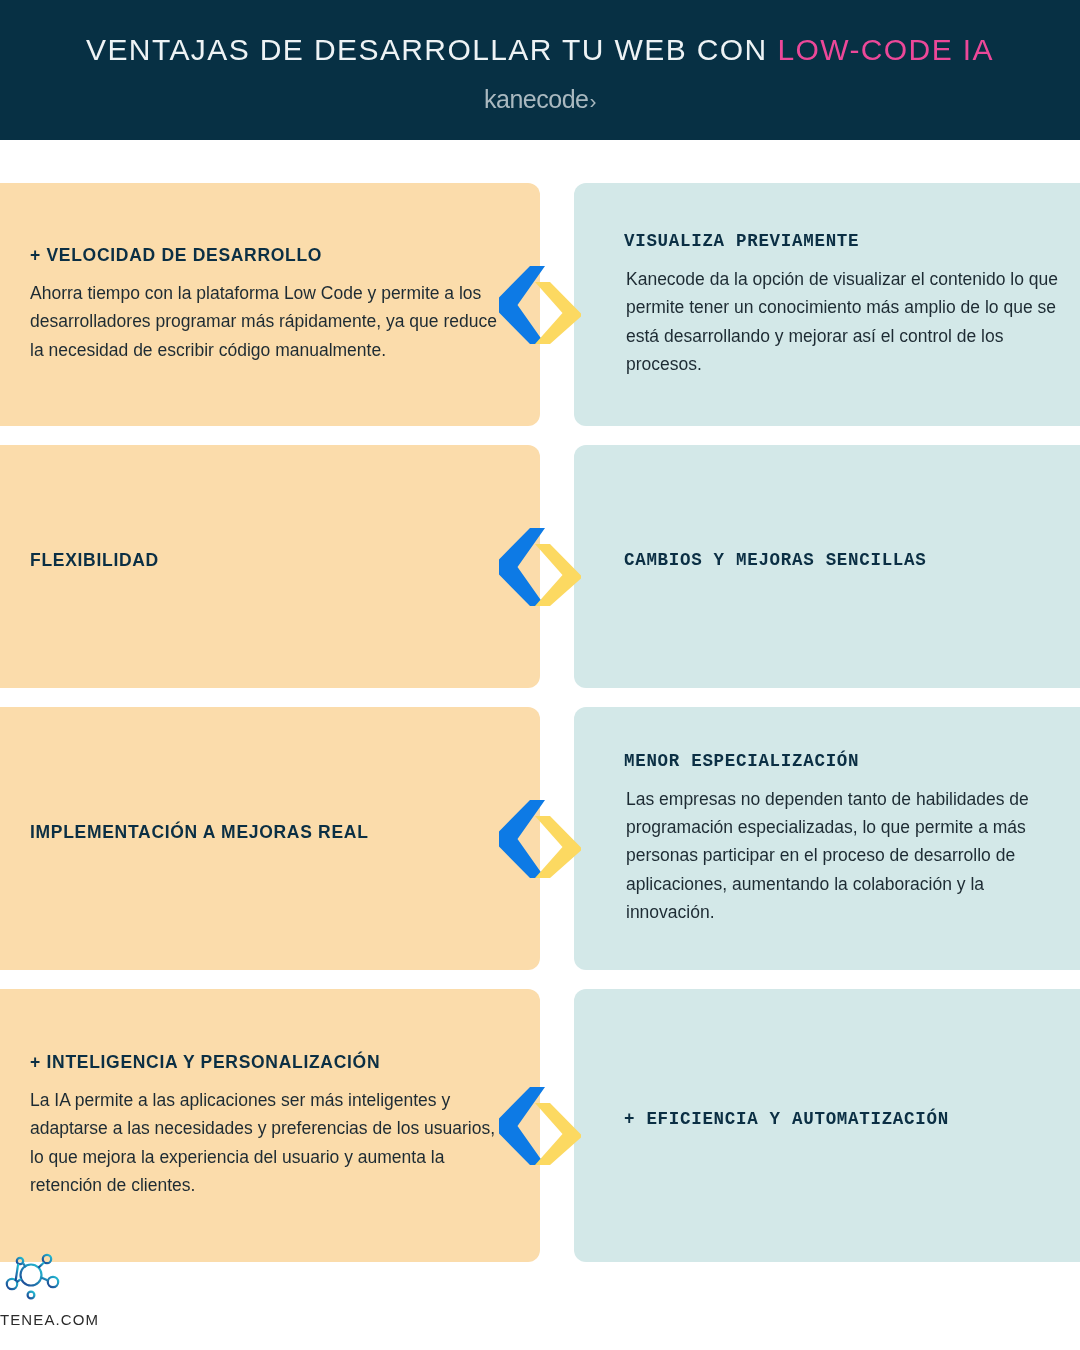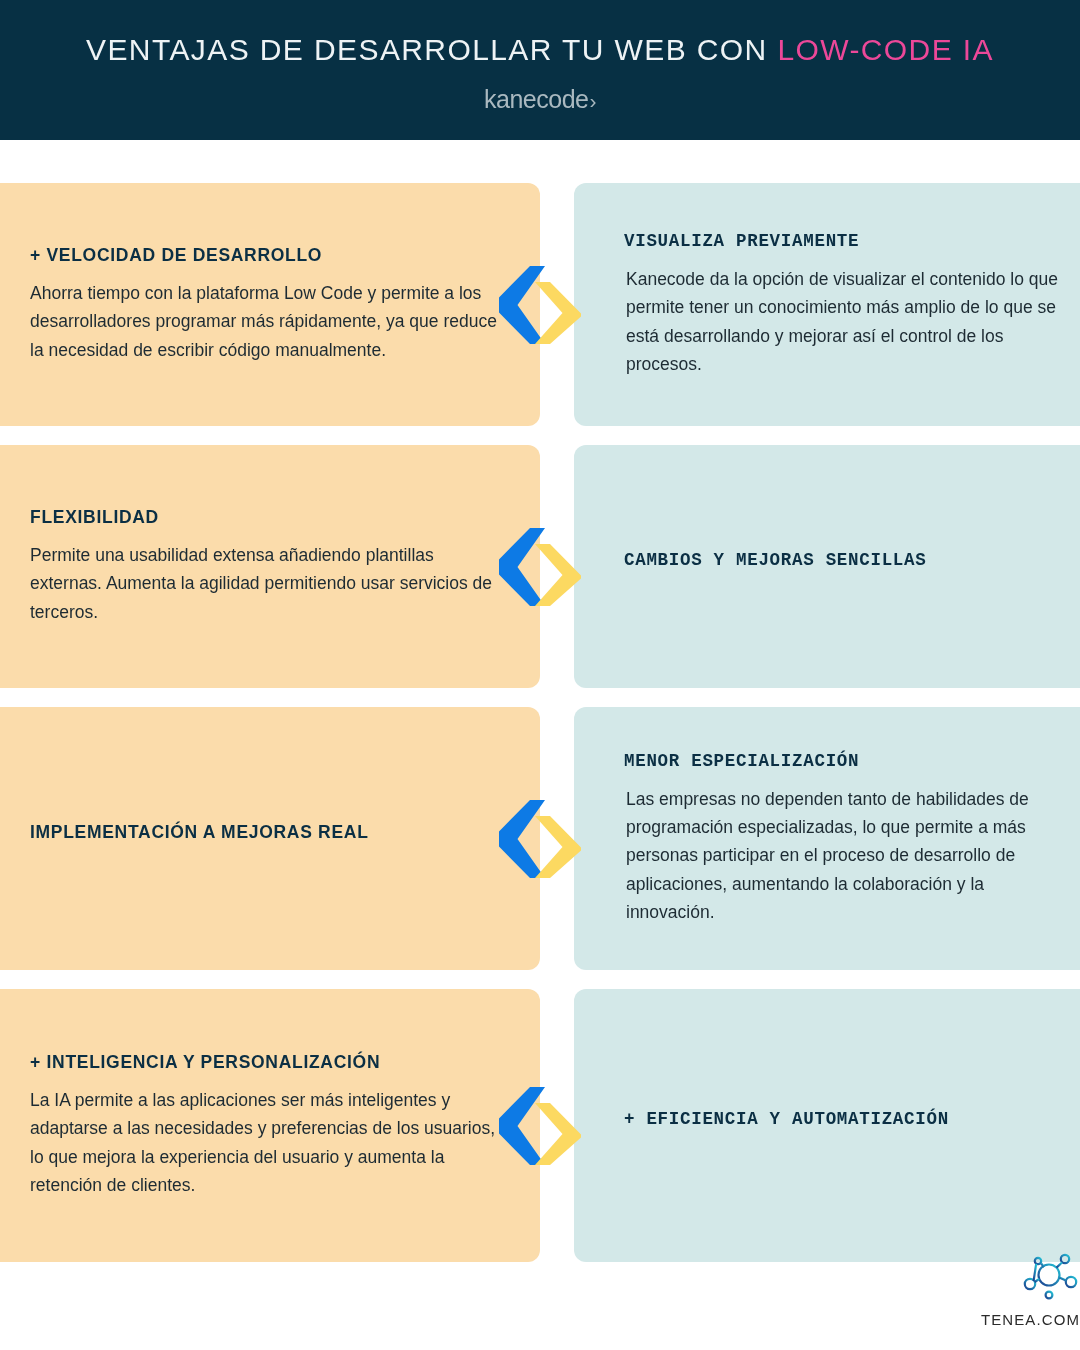--- a/index.html
+++ b/index.html
@@ -129,21 +129,21 @@
   .chev-mark svg { display: block; width: 100%; height: 100%; }
 
   
   .footer {
     position: absolute;
     left: 0;
     bottom: 22px;
     width: 1080px;
     display: flex;
     flex-direction: column;
-    align-items: flex-end;
+    align-items: flex-start;
   }
   .footer-logo { width: 62px; height: 50px; }
   .footer-logo svg { display:block; width:100%; height:100%; }
   .footer-text {
     margin-top: 9px;
     font-size: 15px;
     letter-spacing: 1.1px;
     color: #2b2b2b;
   }
 </style>
@@ -179,21 +179,20 @@
       </div>
       <div class="card card-right">
         <div class="card-title">VISUALIZA PREVIAMENTE</div>
         <div class="card-body">Kanecode da la opción de visualizar el contenido lo que permite tener un conocimiento más amplio de lo que se está desarrollando y mejorar así el control de los procesos.</div>
       </div>
     </div>
 
     <div class="row row-2">
       <div class="card card-left">
         <div class="card-title">FLEXIBILIDAD</div>
-        <div class="card-body">Permite una usabilidad extensa añadiendo plantillas externas. Aumenta la agilidad permitiendo usar servicios de terceros.</div>
       </div>
       <div class="chev-mark">
         <svg viewBox="0 0 86 84" xmlns="http://www.w3.org/2000/svg">
           <polygon points="48,3 33,3 2,34.5 2,49.5 33,81 48,81 20.5,42" fill="#0d7ae5"></polygon>
           <polygon points="38,19 53,19 84,50.5 84,53.5 53,81 38,81 65.5,50" fill="#fcd961"></polygon>
         </svg>
       </div>
       <div class="card card-right">
         <div class="card-title">CAMBIOS Y MEJORAS SENCILLAS</div>
       </div>

